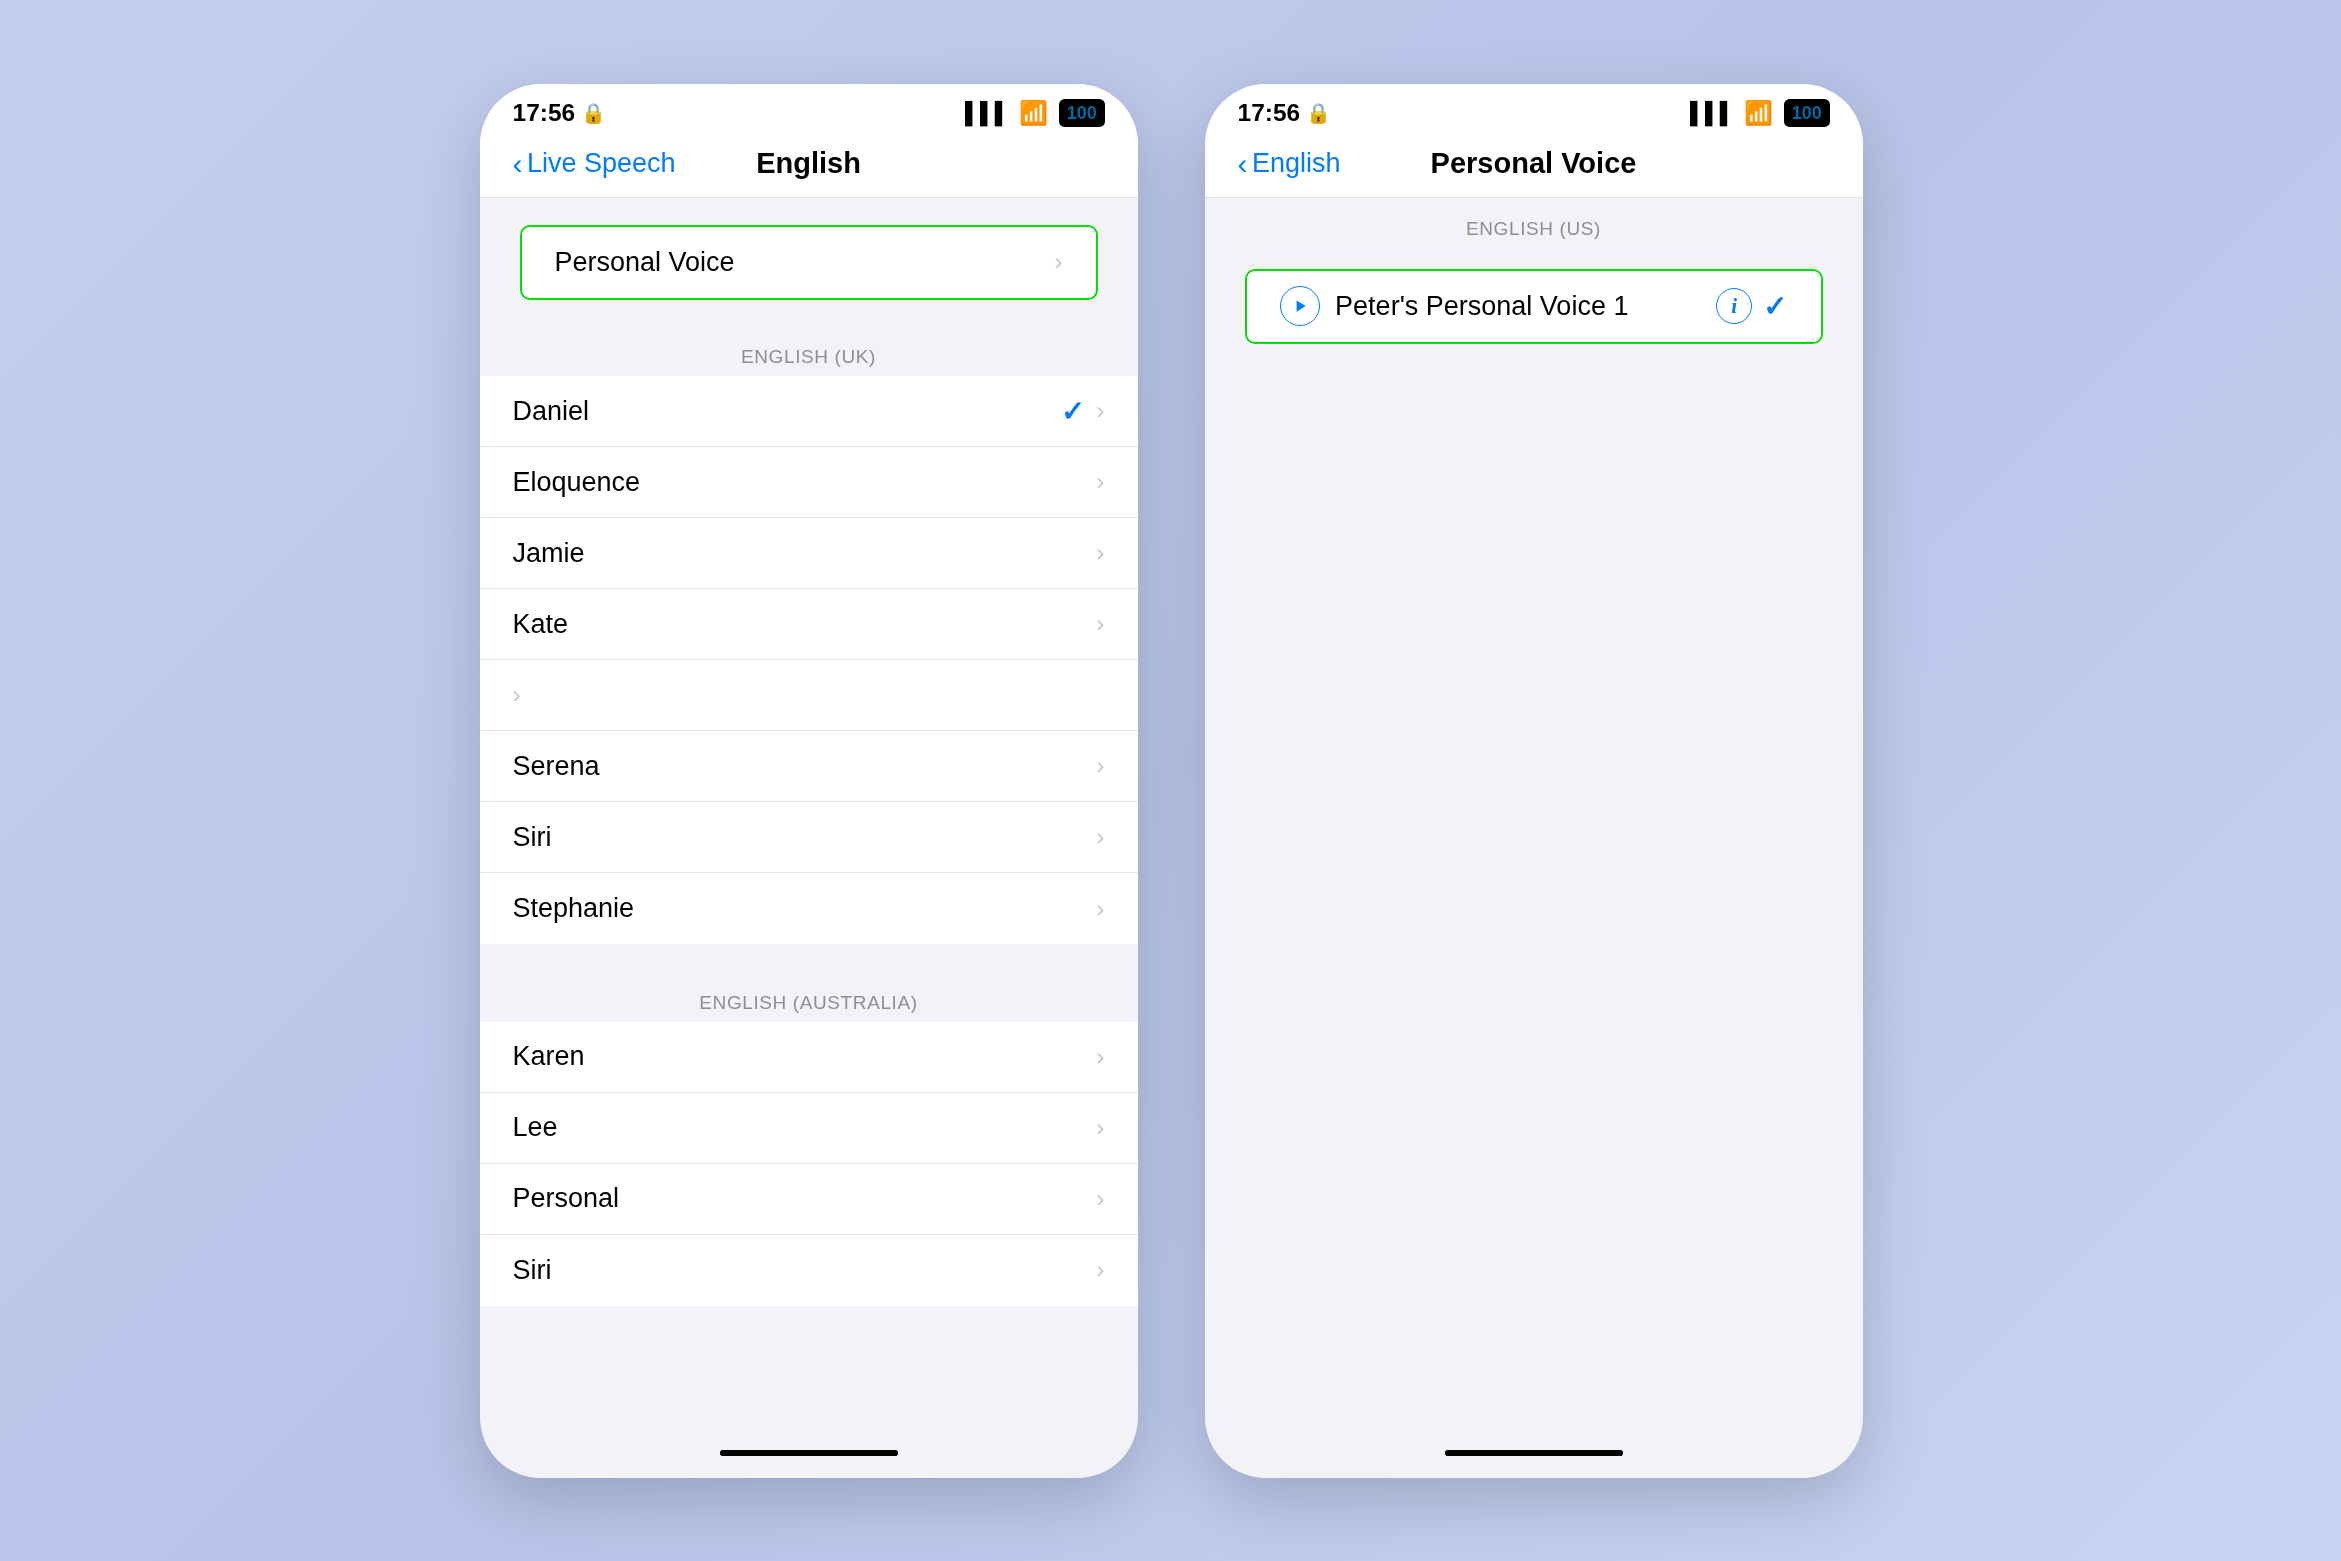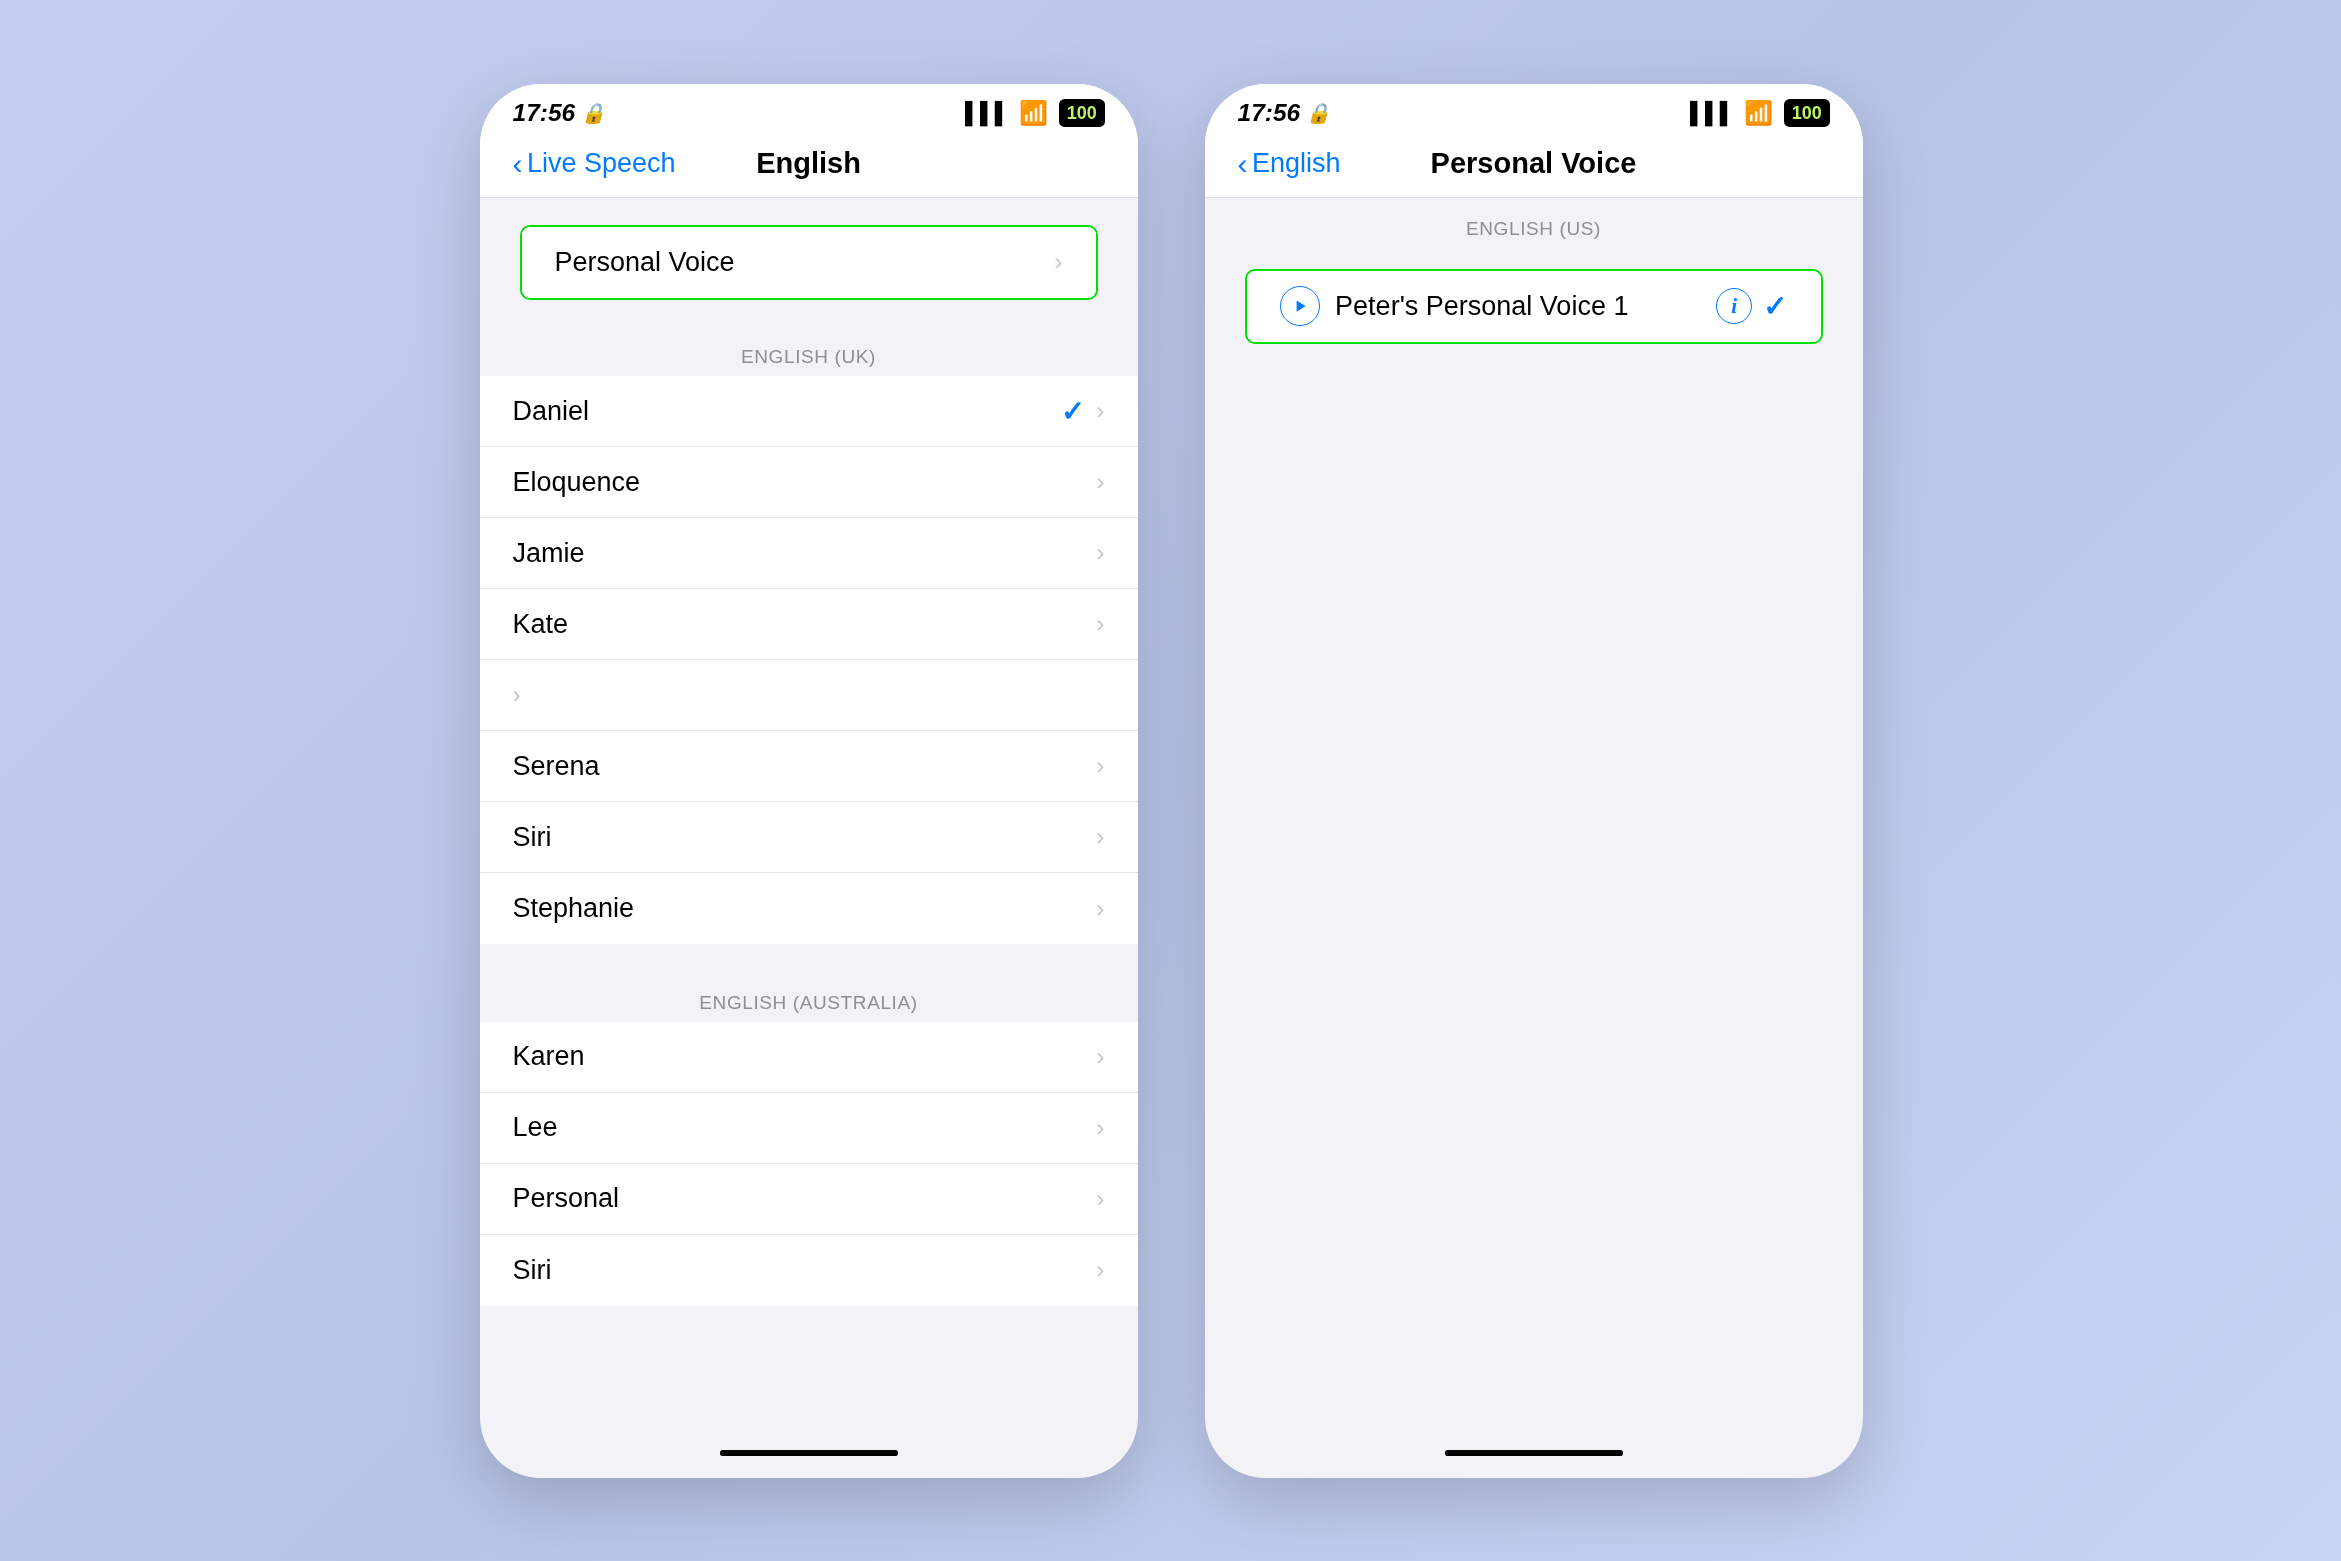--- a/index.html
+++ b/index.html
@@ -33,32 +33,31 @@
       justify-content: space-between;
       padding: 15.6px 33px 9px 33px;
       font-size: 24.5px;
       font-weight: 600;
     }
 
     .status-time {
       display: flex;
       align-items: center;
       gap: 6.7px;
-      font-style: italic;
     }
 
     .status-icons {
       display: flex;
       align-items: center;
       gap: 10px;
     }
 
     .battery-box {
       background: black;
-      color: #bef264;
+      color: #0369a1;
       font-size: 18px;
       font-weight: 700;
       padding: 3.3px 7.8px;
       border-radius: 5.6px;
     }
 
     .nav-bar {
       background: white;
       display: flex;
       align-items: center;

